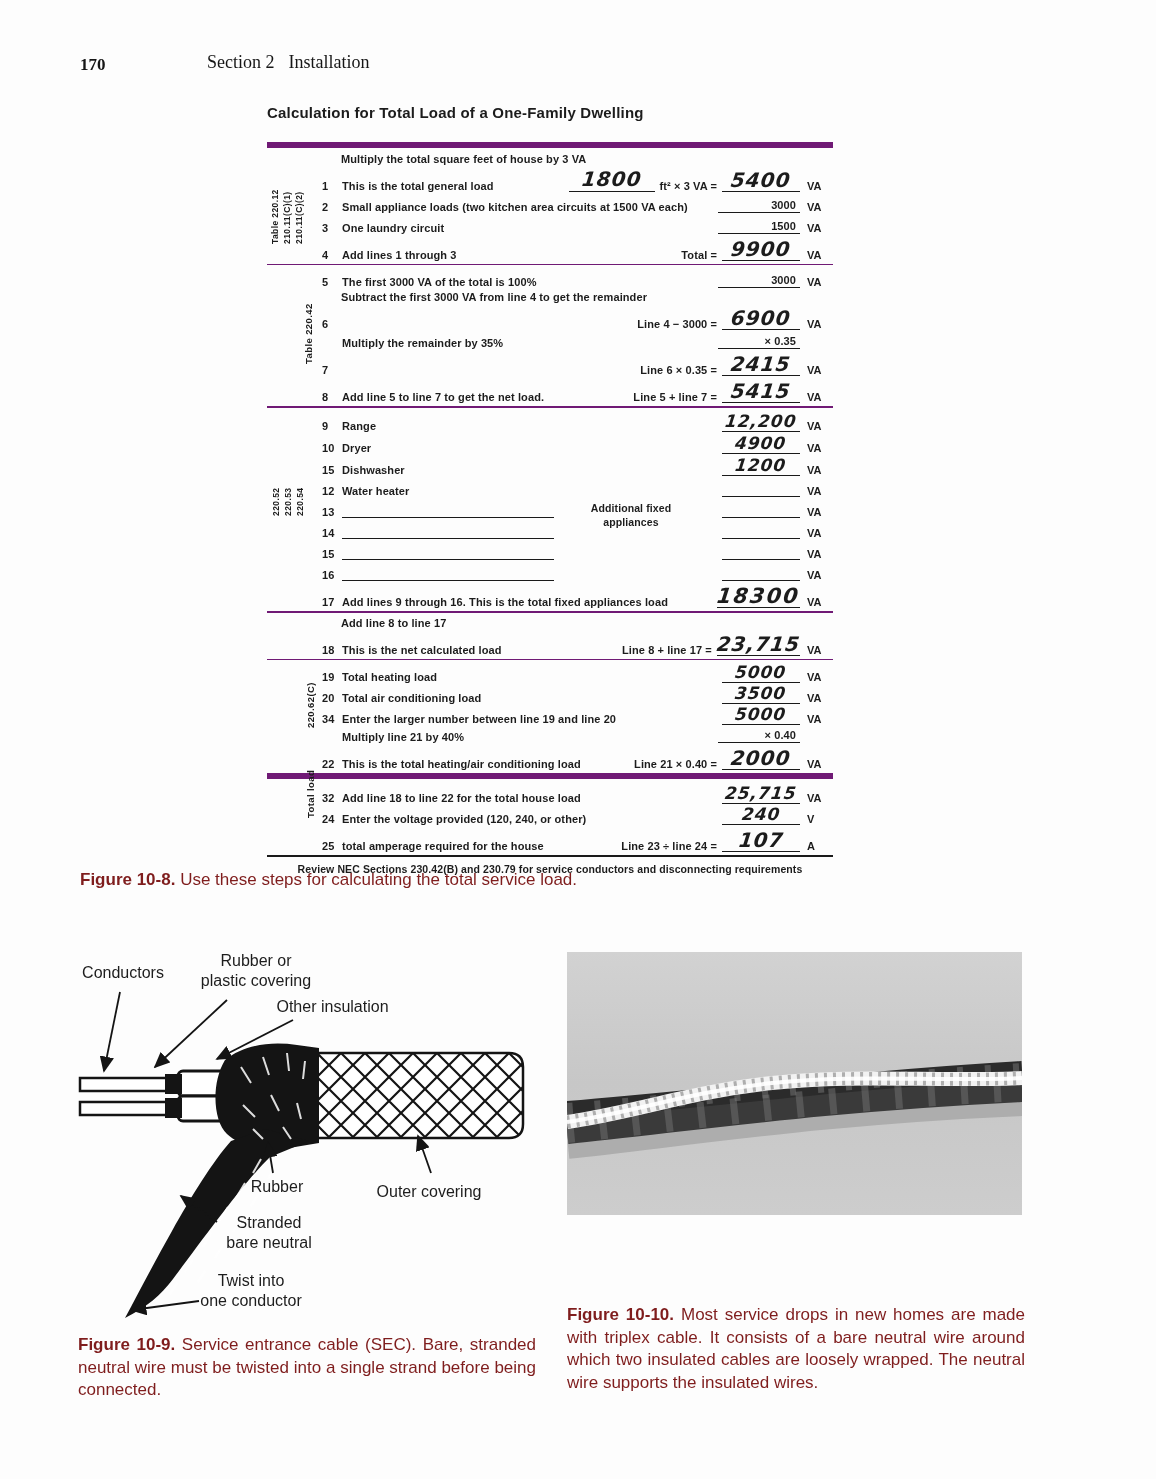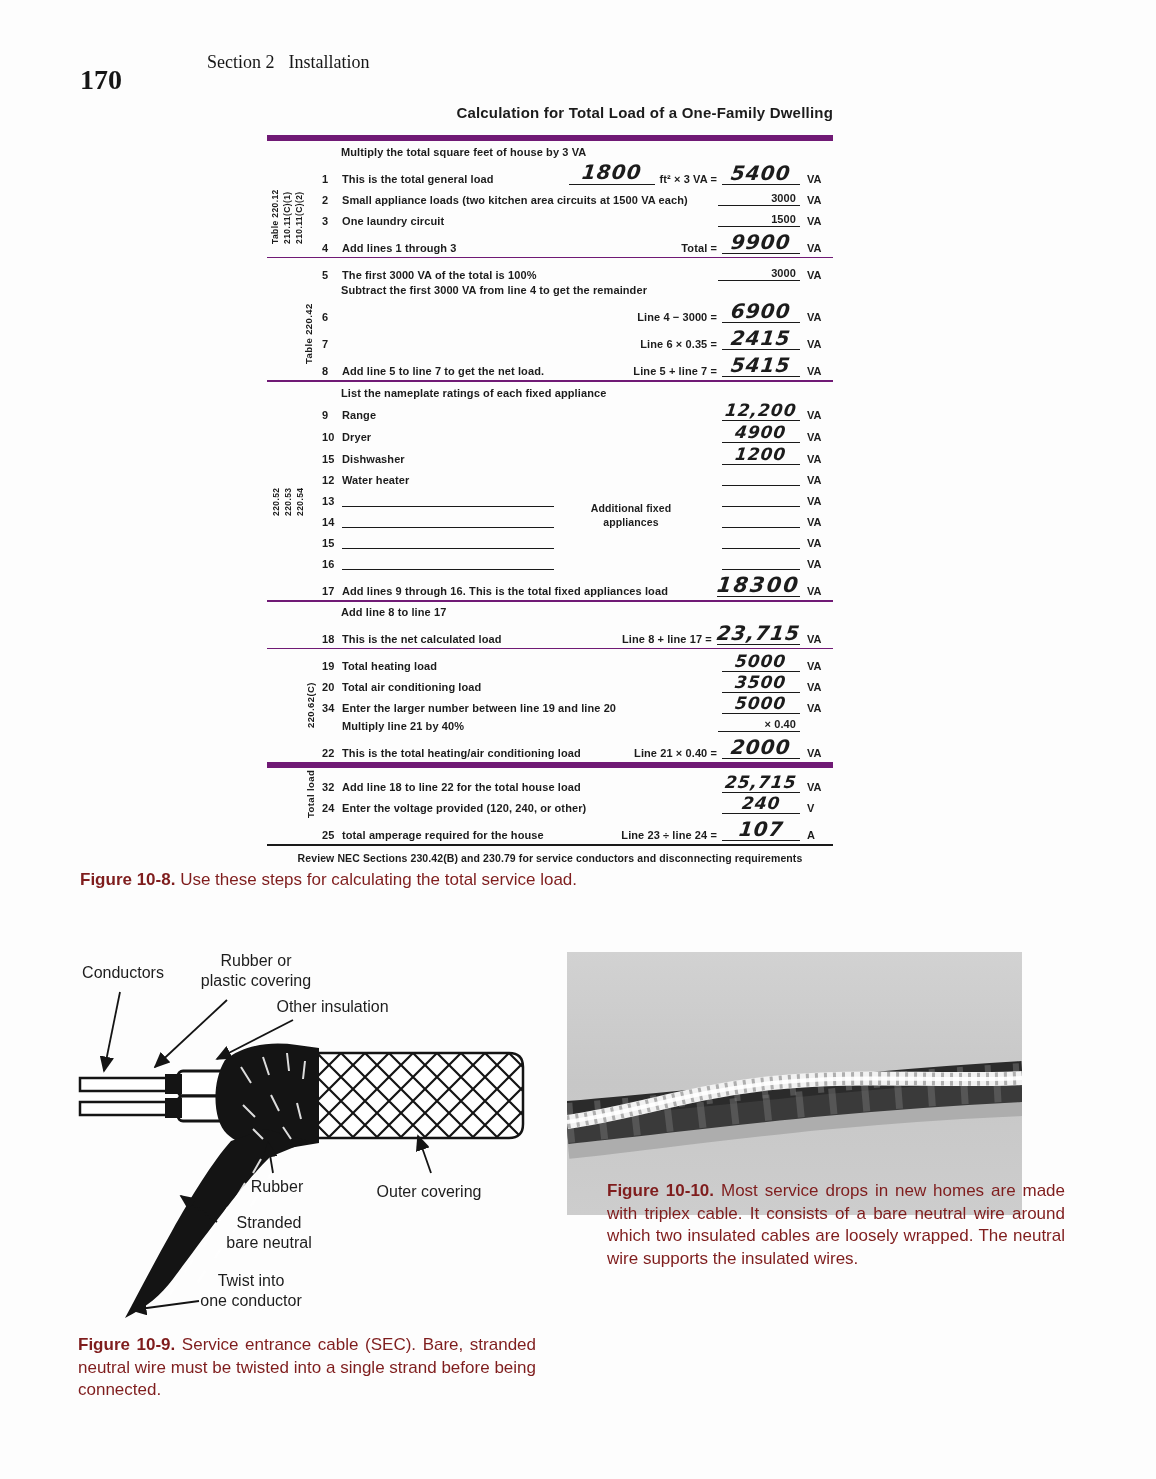--- a/index.html
+++ b/index.html
@@ -1,29 +1,29 @@
 <!DOCTYPE html>
 <html><head>
 <meta charset="utf-8">
 <style>
   html,body{margin:0;padding:0;background:#e8e8e8;}
   .page{position:relative;width:1156px;height:1479px;background:#fdfdfd;margin:0 auto;
         font-family:"Liberation Sans",sans-serif;color:#1f1f1f;overflow:hidden;}
 
   
-  .pg-num{position:absolute;left:80px;top:64px;font-family:"Liberation Serif",serif;
-          font-size:28px;font-weight:bold;color:#161616;}
+  .pg-num{position:absolute;left:80px;top:55px;font-family:"Liberation Serif",serif;
+          font-size:17px;font-weight:bold;color:#161616;}
   .pg-sec{position:absolute;left:207px;top:52px;font-family:"Liberation Serif",serif;
           font-size:18px;color:#161616;}
   .pg-sec .gap{display:inline-block;width:14px;}
 
   
   .ws{position:absolute;left:267px;top:104px;width:566px;font-size:11px;font-weight:600;
       color:#1c1c1c;letter-spacing:.1px;}
-  .ws-title{text-align:right;font-weight:800;font-size:15px;letter-spacing:.2px;padding-bottom:14px;}
+  .ws-title{text-align:left;font-weight:800;font-size:15px;letter-spacing:.2px;padding-bottom:21px;}
   .sec{border-top:6px solid #701a75;padding:2px 0 3px 0;}
   .sec.heavy{border-top-width:2.5px;}
   .sec.light{border-top-width:1.5px;}
   .row{display:flex;align-items:flex-end;padding-left:55px;min-height:21px;box-sizing:border-box;}
   .row.tall{min-height:27px;}
   .num{flex:0 0 20px;font-weight:800;}
   .desc{flex:1 1 auto;padding-right:4px;}
   .desc b{font-weight:800;}
   .eq{white-space:nowrap;padding-right:5px;}
   .val{flex:0 0 78px;border-bottom:1.5px solid #1a1a1a;text-align:center;line-height:1.05;}
@@ -136,40 +136,43 @@
       <div class="intro">
           <span class="desc">Subtract the first 3000 VA from line 4 to get the remainder</span>
         </div>
       <div class="row tall">
         <span class="num">6</span>
         <span class="spacer"></span>
         <span class="eq">Line 4 − 3000 =</span>
         <span class="val"><span class="hw big">6900</span></span>
         <span class="unit">VA</span>
       </div>
+      <div class="row" style="min-height:19px">
+        <span class="num"></span>
+        <span class="desc">Multiply the remainder by 35%</span>
+        <span class="val printed">× 0.35</span>
+        <span class="unit"></span>
+      </div>
       <div class="row tall">
         <span class="num">7</span>
         <span class="spacer"></span>
         <span class="eq">Line 6 × 0.35 =</span>
         <span class="val"><span class="hw big">2415</span></span>
         <span class="unit">VA</span>
       </div>
       <div class="row tall">
         <span class="num">8</span>
         <span class="desc">Add line 5 to line 7 to get the net load.</span>
         <span class="eq">Line 5 + line 7 =</span>
         <span class="val"><span class="hw big">5415</span></span>
         <span class="unit">VA</span>
       </div>
     </div>
 
     <div class="sec heavy">
-      <div class="intro">
-          <span class="desc">List the nameplate ratings of each fixed appliance</span>
-        </div>
       <div class="row" style="min-height:22px">
         <span class="num">9</span>
         <span class="desc">Range</span>
         <span class="val"><span class="hw">12,200</span></span>
         <span class="unit">VA</span>
       </div>
       <div class="row" style="min-height:22px">
         <span class="num">10</span>
         <span class="desc">Dryer</span>
         <span class="val"><span class="hw">4900</span></span>
@@ -379,18 +382,18 @@
 
       <path d="M0 178 C120 166 250 146 455 136" stroke="#6e6e6e" stroke-width="26" fill="none" stroke-dasharray="7 26" opacity="0.55"></path>
       <path d="M0 158 C130 148 280 128 455 118" stroke="#777777" stroke-width="14" fill="none" stroke-dasharray="6 22" opacity="0.5"></path>
 
       <path d="M0 170 C70 160 120 140 205 131 C290 122 370 130 455 126" stroke="#f2f2f2" stroke-width="14" fill="none"></path>
       <path d="M0 170 C70 160 120 140 205 131 C290 122 370 130 455 126" stroke="#9c9c9c" stroke-width="13" fill="none" stroke-dasharray="3 6" opacity="0.8"></path>
       <path d="M0 170 C70 160 120 140 205 131 C290 122 370 130 455 126" stroke="#ffffff" stroke-width="4" fill="none" opacity="0.9"></path>
     </svg>
   </div>
 
-  <div class="cap just" style="left:567px;top:1180px;width:458px;margin-left:40px;">
+  <div class="cap just" style="left:567px;top:1304px;width:458px;">
     <b>Figure 10-10.</b>
     <span>Most service drops in new homes are made with triplex cable. It consists of a bare neutral wire around which two insulated cables are loosely wrapped. The neutral wire supports the insulated wires.</span>
   </div>
 
 </div>
 
 </body></html>

